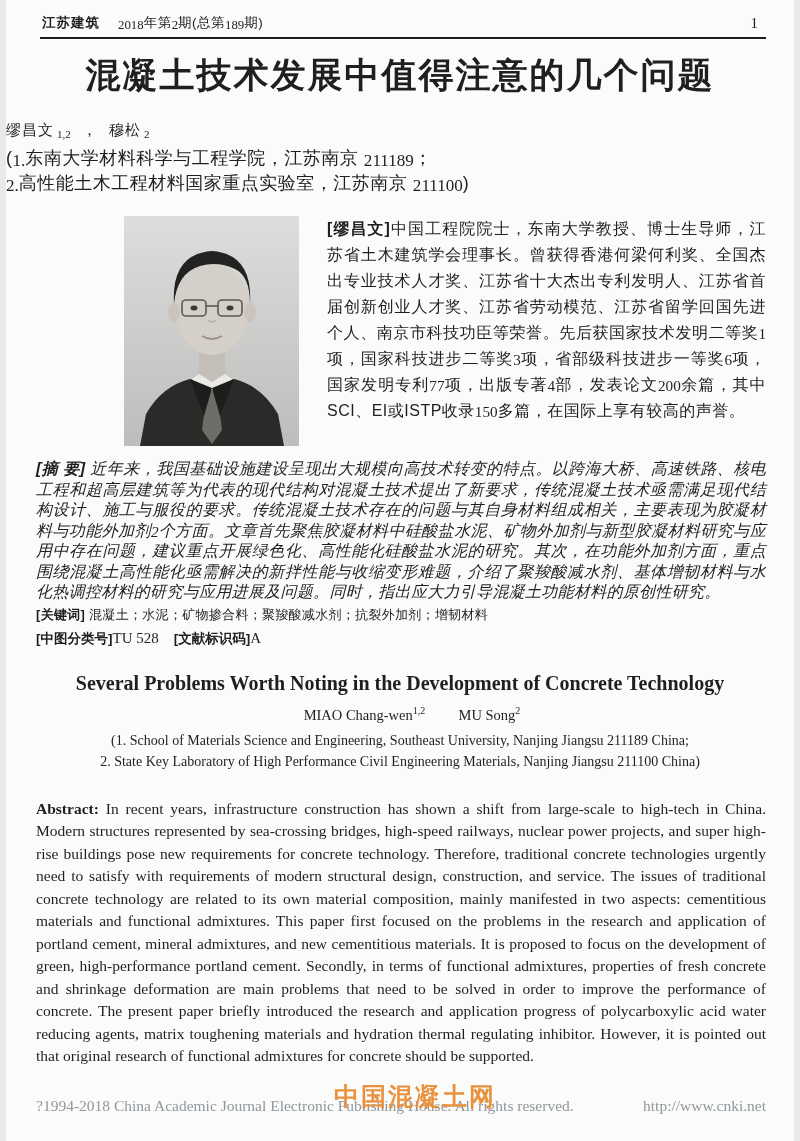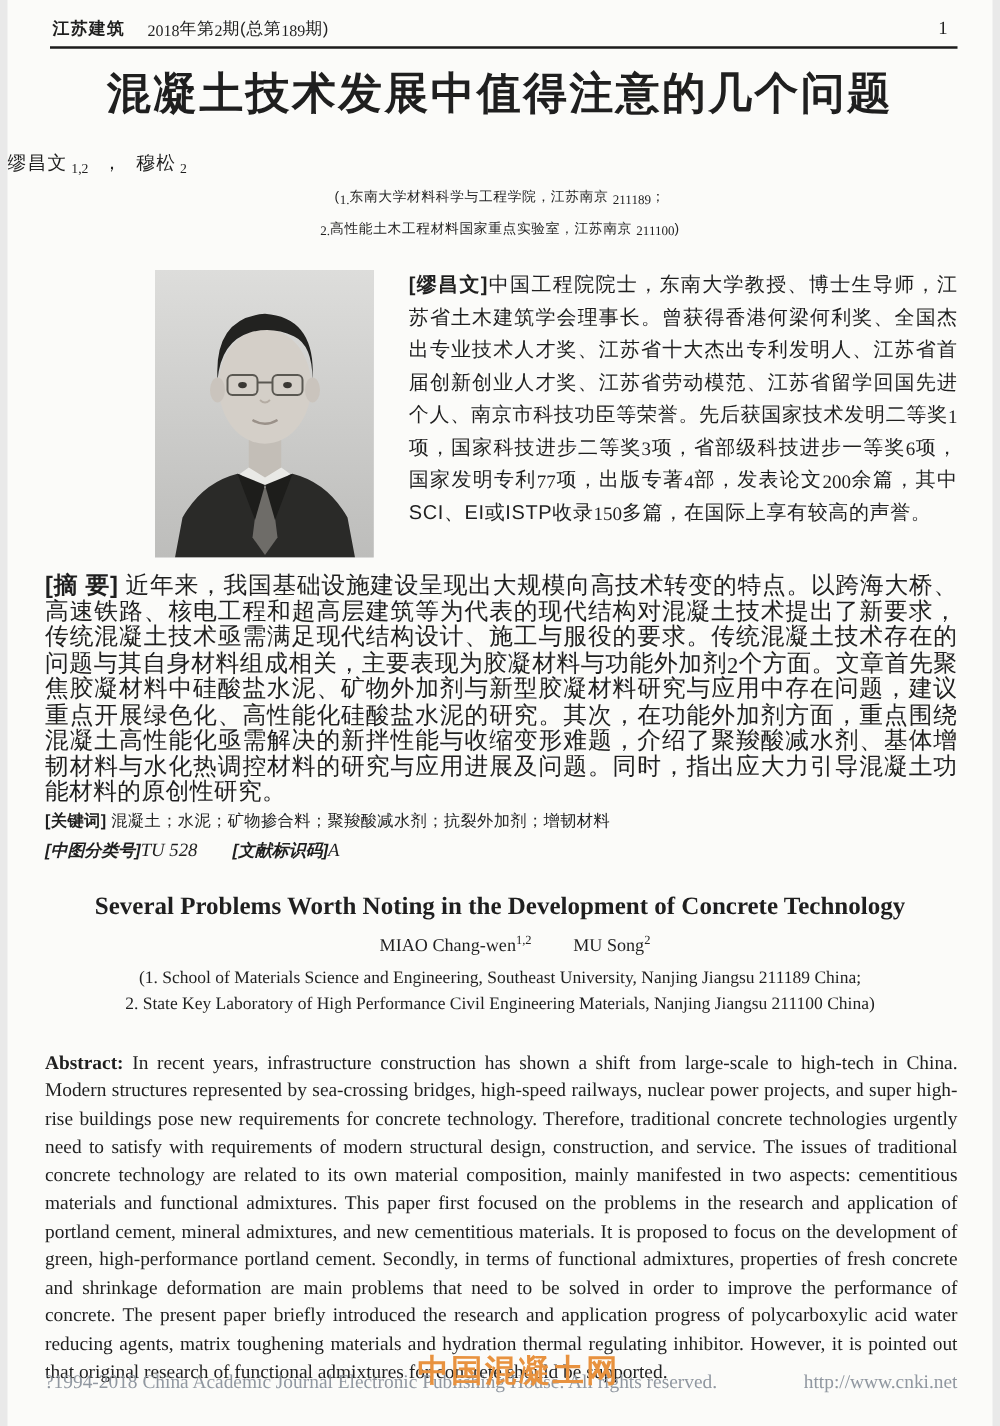--- a/index.html
+++ b/index.html
@@ -22,40 +22,40 @@
   .title-zh {
     margin:16px 30px 0 30px; text-align:center;
     font-size:35px; font-weight:700; letter-spacing:2px; line-height:1.15;
   }
   .authors-zh { margin-top:26px; font-size:15px; letter-spacing:1px; }
   .amark {
     font-family:"Liberation Serif", serif; font-size:11px;
     position:relative; top:3px; letter-spacing:0; padding-left:3px;
   }
   .author-sep { padding:0 6px; }
-  .affil-zh { margin-top:6px; text-align:center; font-size:11px; line-height:25px; letter-spacing:0.5px; }
+  .affil-zh { margin-top:6px; text-align:left; font-size:18px; line-height:25px; letter-spacing:0.5px; }
   
   .bio-row { margin:20px 28px 0 118px; display:flex; gap:28px; }
   .photo { width:175px; height:230px; flex:none; background:#cfcfcf; }
   .bio-text {
     flex:1; font-size:16px; line-height:25.9px; text-align:justify;
     letter-spacing:0.5px;
   }
   .bio-label, .blk-label { font-weight:700; }
   
   .dg, .latin-serif { font-family:"Liberation Serif", serif; }
   .dg { font-size:0.95em; position:relative; top:1.5px; letter-spacing:0; }
   
   .abstract-zh {
-    margin:13px 28px 0 30px; font-size:19px; line-height:20.5px;
-    text-align:justify; letter-spacing:0.3px;
+    margin:13px 28px 0 30px; font-size:16px; line-height:20.5px;
+    text-align:justify; letter-spacing:0.3px;font-style:italic;
   }
   .keywords-zh { margin:1px 28px 0 30px; font-size:13px; line-height:21px; letter-spacing:0.3px; }
   .classification {
-    margin:5px 28px 0 30px; font-size:13.5px; display:flex; gap:28px; align-items:center;font-style:italic;
+    margin:5px 28px 0 30px; font-size:13.5px; display:flex; gap:15px; align-items:center;
   }
   .classification .latin-serif { font-size:15px; }
   
   .en { font-family:"Liberation Serif", serif; }
   .title-en { margin:24px 30px 0 30px; text-align:center; font-size:20px; font-weight:700; }
   .authors-en { margin-top:10px; text-align:center; font-size:14.5px;margin-left:24px; }
   .authors-en .sup { font-size:10px; vertical-align:super; }
   .authors-en .author-gap { display:inline-block; width:26px; }
   .affil-en { margin-top:6px; text-align:center; font-size:14px; line-height:21.5px; }
   .abstract-en {

